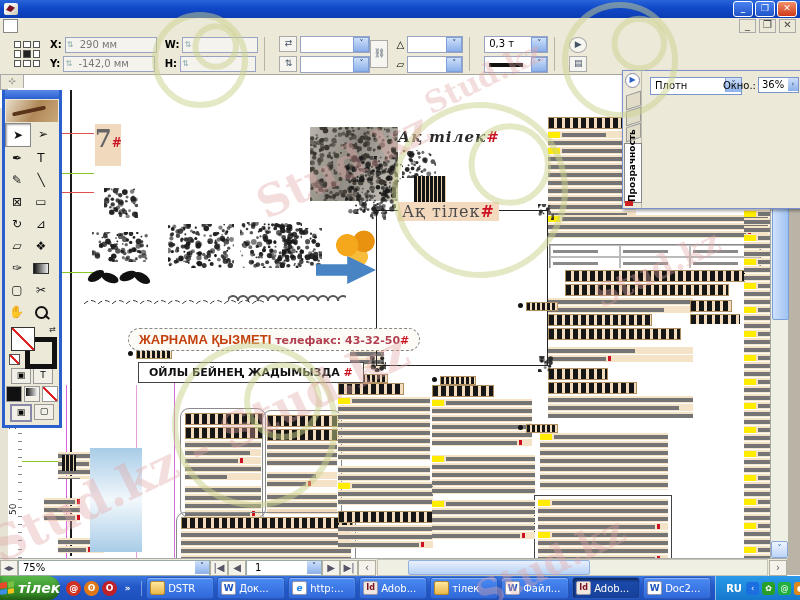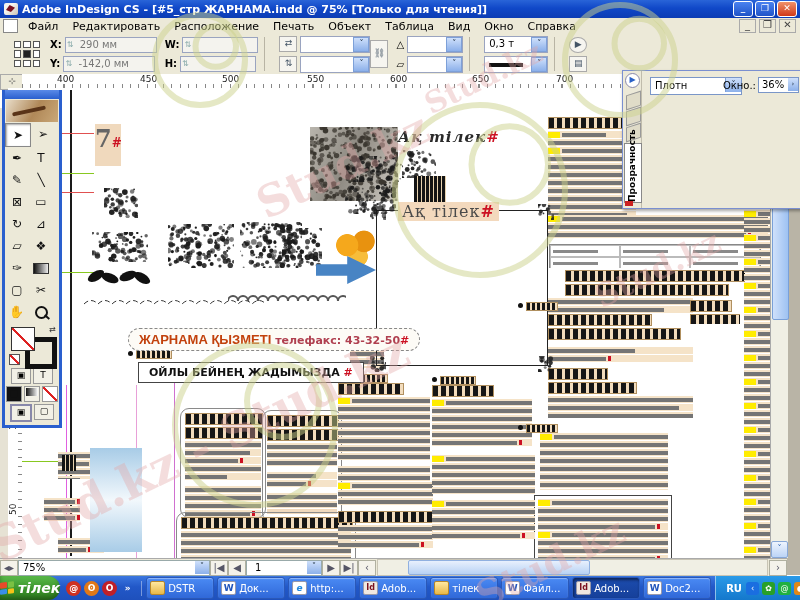--- a/index.html
+++ b/index.html
@@ -153,31 +153,29 @@
   
   #docarea{z-index:1}#toolbox{z-index:40}#tpal{z-index:50}#vscroll,#statusbar,#rightgutter{z-index:30}#taskbar{z-index:60}
 </style>
 </head>
 <body>
 
 <div id="screen">
 
   <div class="px" id="titlebar">
     <span class="appicon"></span>
-    <span>Adobe InDesign CS - [#5_стр ЖАРНАМА.indd @ 75% [Только для чтения]]</span>
     <span class="winbtns">
       <span class="winbtn">_</span>
       <span class="winbtn">❐</span>
       <span class="winbtn close">✕</span>
     </span>
   </div>
 
   <div class="px" id="menubar">
     <span class="doc-ic"></span>
-    <span id="menu-items"><span class="menu-item">Файл</span><span class="menu-item">Редактировать</span><span class="menu-item">Расположение</span><span class="menu-item">Печать</span><span class="menu-item">Объект</span><span class="menu-item">Таблица</span><span class="menu-item">Вид</span><span class="menu-item">Окно</span><span class="menu-item">Справка</span></span>
     <span id="mdi-controls">
       <span class="mdibtn">_</span>
       <span class="mdibtn">❐</span>
       <span class="mdibtn">✕</span>
     </span>
   </div>
 
   <div class="px" id="cpal">
     <span id="proxy">
       <i></i>
@@ -246,29 +244,20 @@
       <span class="cp-drop" style="width:58px"><span style="display:inline-block;width:34px;height:4px;background:#111;margin-top:5px"></span><span class="dd">˅</span></span>
     </span>
     <span class="cp-sep"></span>
     <span class="cp-col">
       <span class="cp-ico" style="border-radius:50%">▶</span>
       <span class="cp-ico">▤</span>
     </span>
   </div>
 
   <div class="px" id="rcorner">⊹</div>
-  <div class="px" id="hruler">
-      <span class="htick" style="left: 35px;">400</span>
-      <span class="htick" style="left: 118px;">450</span>
-      <span class="htick" style="left: 200px;">500</span>
-      <span class="htick" style="left: 285px;">550</span>
-      <span class="htick" style="left: 368px;">600</span>
-      <span class="htick" style="left: 450px;">650</span>
-      <span class="htick" style="left: 534px;">700</span>
-    </div>
   <div class="px" id="leftstrip"></div>
   <div class="px" id="vruler">
       <span class="vtick" style="top: 330px;">100</span>
       <span class="vtick" style="top: 415px;">50</span>
     </div>
 
   <div class="px" id="docarea">
     <div id="pageedge" style="position: absolute; width: 2px; background: rgb(26, 26, 26); left: 48px; top: 2px; height: 466px;"></div>
     <div id="guide-layer">
         <div class="guide" style="background: rgb(224, 80, 80); left: 36px; top: 45px; width: 36px; height: 1px;"></div>

